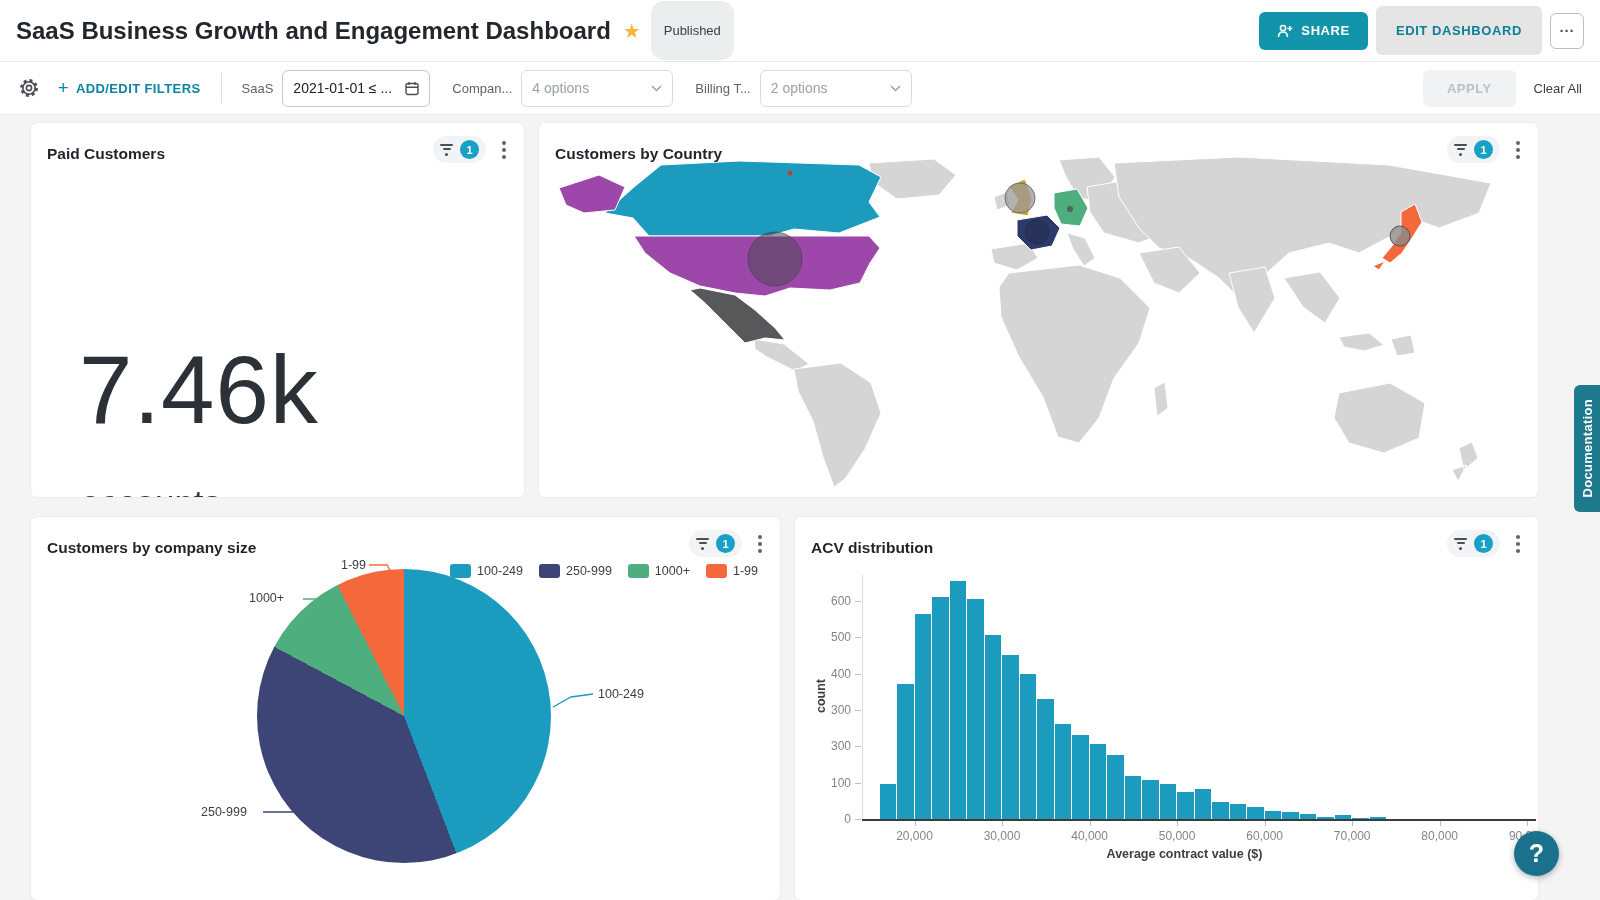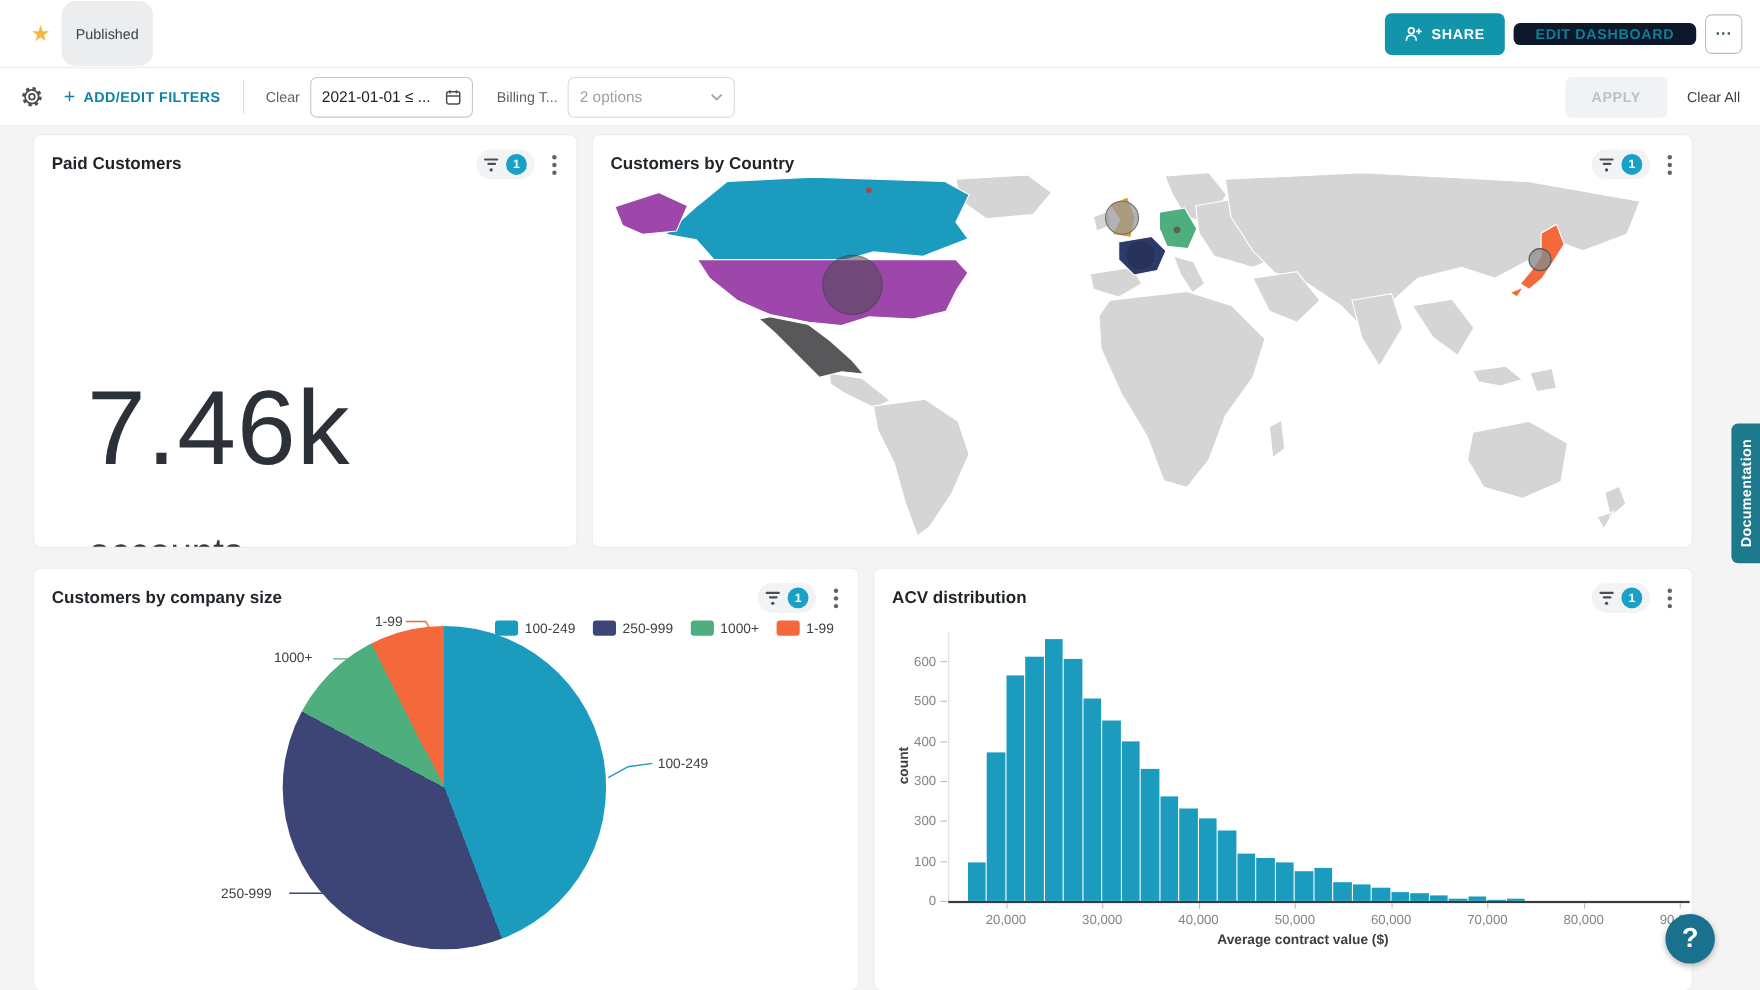--- a/index.html
+++ b/index.html
@@ -7,21 +7,21 @@
   body { font-family:"Liberation Sans", sans-serif; background:#f4f4f5; color:#21272c; position:relative; }
 
   
   .app-header { height:62px; background:#fff; display:flex; align-items:center; padding:0 16px; border-bottom:1px solid #e8eaeb; }
   .app-title { font-size:24px; font-weight:bold; color:#21272c; }
   .star { color:#f6b73c; font-size:20px; margin:0 10px 0 12px; }
   .pub-badge { background:#ebedee; color:#3c4043; border-radius:13px; padding:22px 13px; font-size:13px; }
   .header-right { margin-left:auto; display:flex; align-items:center; gap:8px; }
   .btn-share { background:#1295ab; color:#fff; border:none; border-radius:6px; height:38px; padding:0 18px;
                font-size:13px; font-weight:bold; letter-spacing:.6px; display:flex; align-items:center; gap:8px; cursor:pointer; }
-  .btn-edit { background:#0f172a; color:#0d7f96; border:none; border-radius:6px; height:20px; padding:0 20px;
+  .btn-edit { background:#e5e5e5; color:#0d7f96; border:none; border-radius:6px; height:49px; padding:0 20px;
               font-size:13px; font-weight:bold; letter-spacing:.6px; cursor:pointer; }
   .btn-more { background:#fff; color:#3f5a63; border:1px solid #b9c0c4; border-radius:6px; height:36px; width:34px;
               font-size:15px; font-weight:bold; cursor:pointer; line-height:1; }
 
   
   .filter-bar { height:53px; background:#fff; border-bottom:1px solid #e8eaeb; display:flex; align-items:center; padding:0 18px; }
   .gear { margin-right:18px; display:flex; cursor:pointer; }
   .add-filters { color:#0d84a3; font-size:13px; font-weight:bold; letter-spacing:.4px; display:flex; align-items:center; gap:7px; cursor:pointer; }
   .add-filters .plus { font-size:18px; font-weight:normal; }
   .fdivider { width:1px; height:30px; background:#dcdfe1; margin:0 20px; }
@@ -37,21 +37,21 @@
   .btn-apply { background:#f1f2f3; color:#bcc0c3; border:none; border-radius:6px; height:37px; padding:0 24px;
                font-size:13px; font-weight:bold; letter-spacing:.5px; }
   .clear-all { font-size:13px; color:#3c4043; margin-left:18px; cursor:pointer; white-space:nowrap; }
 
   
   .panel { position:absolute; background:#fff; border-radius:6px; box-shadow:0 0 0 1px rgba(0,0,0,.03); overflow:hidden; }
   #panel-kpi  { left:31px;  top:123px; width:493px; height:374px; }
   #panel-map  { left:539px; top:123px; width:999px; height:374px; }
   #panel-pie  { left:31px;  top:517px; width:749px; height:383px; }
   #panel-hist { left:795px; top:517px; width:743px; height:383px; }
-  .panel-head { display:flex; align-items:center; justify-content:space-between; padding:13px 16px 6px 16px; position:relative; z-index:3; }
+  .panel-head { display:flex; align-items:flex-end; justify-content:space-between; padding:13px 16px 6px 16px; position:relative; z-index:3; }
   .panel-title { font-size:15.5px; font-weight:bold; color:#1f2428; }
   .panel-tools { display:flex; align-items:center; gap:14px; }
   .filter-pill { background:#f1f3f4; border-radius:14px; height:27px; padding:0 7px; display:flex; align-items:center; gap:7px; cursor:pointer; }
   .count-badge { background:#18a0c6; color:#fff; width:19px; height:19px; border-radius:50%; font-size:11px; font-weight:bold;
                  display:flex; align-items:center; justify-content:center; }
   .kebab { display:flex; flex-direction:column; gap:3px; cursor:pointer; padding:2px; }
   .kebab i { width:4px; height:4px; background:#5f6368; border-radius:50%; }
 
   
   .kpi-value { position:absolute; left:48px; top:212px; font-size:96px; color:#2b3137; letter-spacing:1px; }
@@ -90,20 +90,21 @@
               box-shadow:0 2px 6px rgba(0,0,0,.3); cursor:pointer; }
 
   .funnel { display:flex; flex-direction:column; align-items:center; gap:2.5px; }
   .funnel i { display:block; height:2px; background:#4a4f54; border-radius:1px; }
   .funnel i:nth-child(1){ width:13px; } .funnel i:nth-child(2){ width:8px; } .funnel i:nth-child(3){ width:3px; height:3px; border-radius:50%; }
 </style>
 </head>
 <body>
 
 <div class="app-header">
+  <div class="app-title">SaaS Business Growth and Engagement Dashboard</div>
   <div class="star">★</div>
   <div class="pub-badge">Published</div>
   <div class="header-right">
     <button class="btn-share">
       <svg width="16" height="14" viewBox="0 0 16 14">
         <circle cx="6" cy="4" r="2.6" fill="none" stroke="#fff" stroke-width="1.5"></circle>
         <path d="M1.5 13 C1.5 9.7 3.5 8 6 8 C8.5 8 10.5 9.7 10.5 13" fill="none" stroke="#fff" stroke-width="1.5"></path>
         <path d="M12.8 2 v5 M10.3 4.5 h5" stroke="#fff" stroke-width="1.5"></path>
       </svg>
       <span>SHARE</span>
@@ -121,30 +122,39 @@
       <circle cx="11" cy="11" r="2.6" fill="none" stroke="#4a4f54" stroke-width="1.6"></circle>
     </svg>
   </div>
   <div class="add-filters">
     <span class="plus">+</span>
     <span>ADD/EDIT FILTERS</span>
   </div>
   <div class="fdivider"></div>
 
   <div class="fgroup">
-    <span class="flabel">Clear</span>
+    <span class="flabel">SaaS</span>
     <div class="fdate">
       <span>2021-01-01 ≤ ...</span>
       <svg width="14" height="15" viewBox="0 0 14 15">
         <rect x="1" y="2.5" width="12" height="11" rx="2" fill="none" stroke="#4a4f54" stroke-width="1.4"></rect>
         <path d="M4 1 v3 M10 1 v3 M1 6.2 h12" stroke="#4a4f54" stroke-width="1.4"></path>
       </svg>
     </div>
   </div>
 
+  <div class="fgroup">
+    <span class="flabel">Compan...</span>
+    <div class="fselect">
+      <span>4 options</span>
+      <svg width="11" height="7" viewBox="0 0 11 7">
+        <polyline points="1,1 5.5,5.5 10,1" fill="none" stroke="#9aa0a6" stroke-width="1.5"></polyline>
+      </svg>
+    </div>
+  </div>
 
   <div class="fgroup">
     <span class="flabel">Billing T...</span>
     <div class="fselect">
       <span>2 options</span>
       <svg width="11" height="7" viewBox="0 0 11 7">
         <polyline points="1,1 5.5,5.5 10,1" fill="none" stroke="#9aa0a6" stroke-width="1.5"></polyline>
       </svg>
     </div>
   </div>

